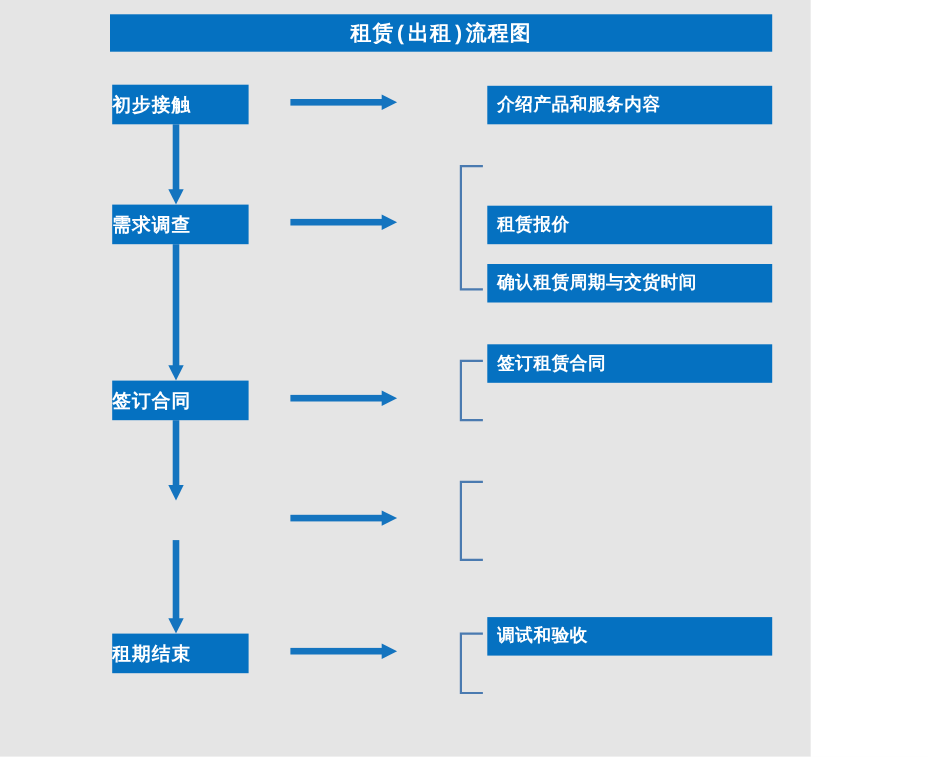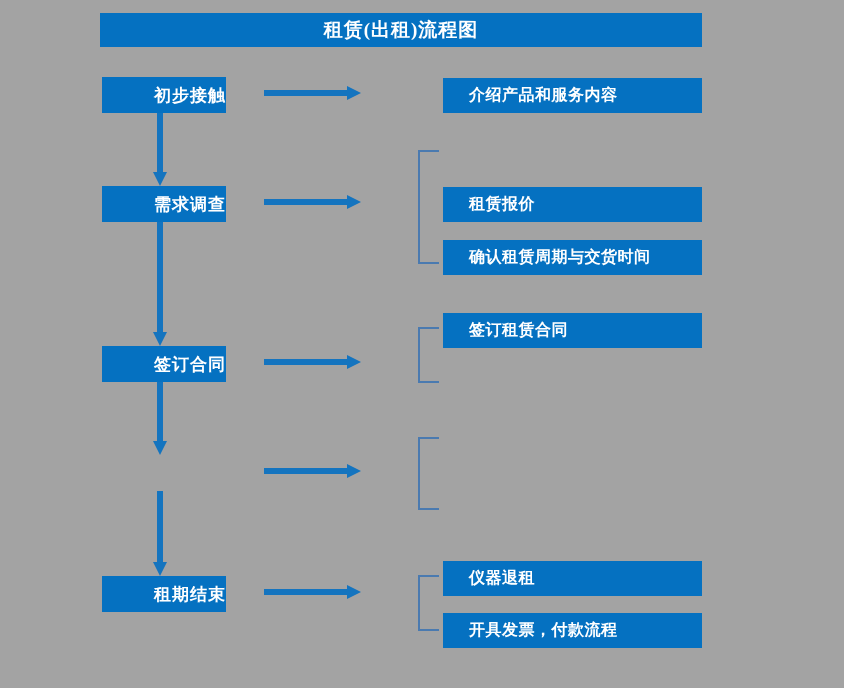--- a/index.html
+++ b/index.html
@@ -5,24 +5,25 @@
   html, body {
     margin: 0;
     padding: 0;
     background: #ffffff;
   }
   body {
     font-family: "Liberation Serif", "DejaVu Serif", serif;
   }
   #canvas {
     position: relative;
-    width: 844px;
+    width: 737px;
     height: 688px;
-    background: #a3a3a3;
+    background: #e5e5e5;
     overflow: hidden;
+    font-family: Liberation Mono, monospace;
   }
 
   
   .title-bar {
     position: absolute;
     left: 100px;
     top: 13px;
     width: 602px;
     height: 34px;
     background: #0571c1;
@@ -40,37 +41,37 @@
     position: absolute;
     left: 102px;
     width: 124px;
     height: 36px;
     background: #0571c1;
     color: #ffffff;
     font-size: 17px;
     font-weight: bold;
     display: flex;
     align-items: center;
-    justify-content: flex-end;
+    justify-content: flex-start;
     letter-spacing: 1px;
   }
 
   
   .detail-box {
     position: absolute;
     left: 443px;
     width: 259px;
     height: 35px;
     background: #0571c1;
     color: #ffffff;
     font-size: 16px;
     font-weight: bold;
     display: flex;
     align-items: center;
-    padding-left: 26px;
+    padding-left: 9px;
     box-sizing: border-box;
     letter-spacing: 0.5px;
   }
 
   
   .h-arrow {
     position: absolute;
     height: 14px;
     pointer-events: none;
   }
@@ -193,19 +194,16 @@
   <div class="detail-box" style="top:187px">
       <span>租赁报价</span>
     </div>
   <div class="detail-box" style="top:240px">
       <span>确认租赁周期与交货时间</span>
     </div>
   <div class="detail-box" style="top:313px">
       <span>签订租赁合同</span>
     </div>
   <div class="detail-box" style="top:561px">
-      <span>仪器退租</span>
-    </div>
-  <div class="detail-box" style="top:613px">
-      <span>开具发票，付款流程</span>
+      <span>调试和验收</span>
     </div>
 
 </div>
 
 </body></html>

